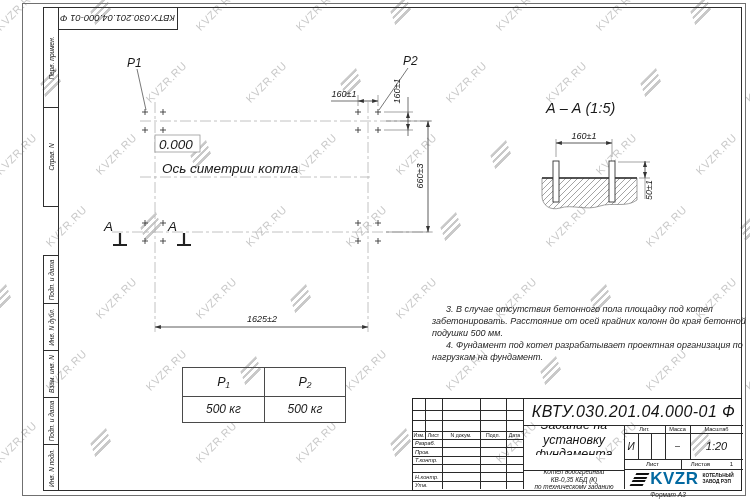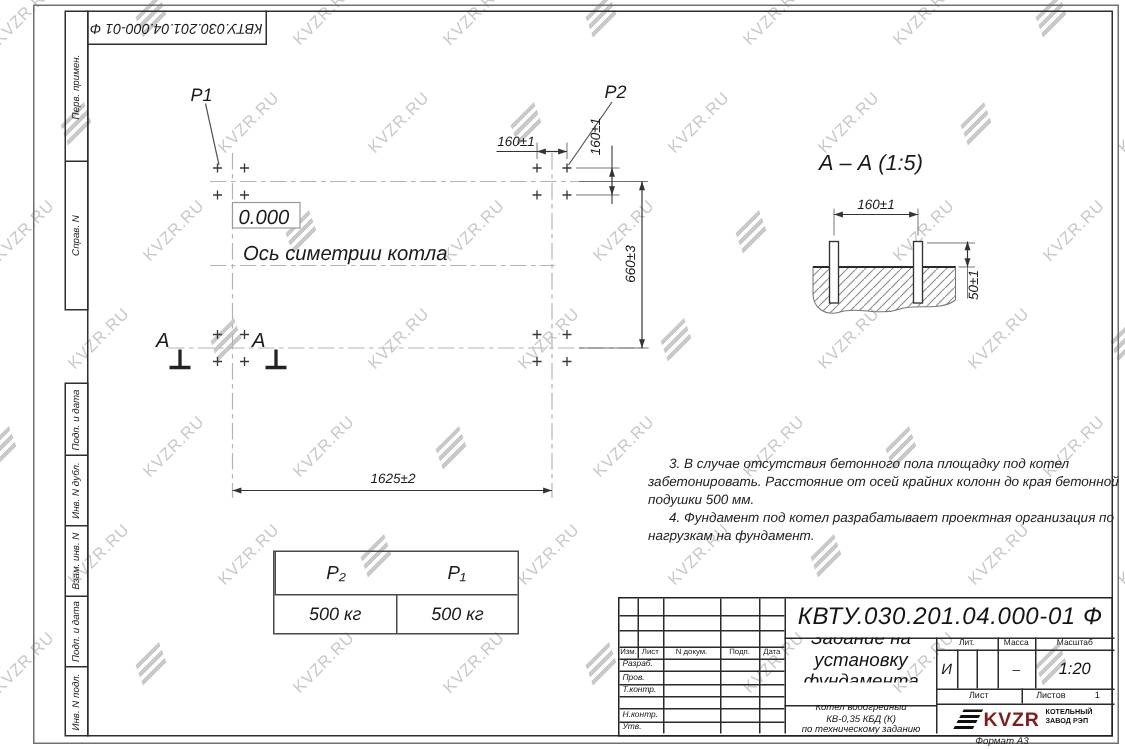--- a/index.html
+++ b/index.html
@@ -33,21 +33,21 @@
   .tb .ln{position:absolute;background:#2a2a2a}
   .tb .cell{position:absolute;display:flex;align-items:center;justify-content:center;
             color:#141414;overflow:hidden;text-align:center}
   .tb .lbl{justify-content:flex-start;padding-left:2px}
   .pre{white-space:pre-line}
   .it{font-style:italic}
   .fmt{left:608px;top:490px;width:120px;height:9px;display:flex;align-items:center;
        justify-content:center;font-size:6.5px;font-style:italic;z-index:3}
   .logo-glyph{width:13px;height:13px;flex:0 0 auto;transform:skewX(-28deg);
               background:repeating-linear-gradient(180deg,#101010 0 2px,transparent 2px 3.6px)}
-  .logo-name{font-weight:bold;font-size:13px;letter-spacing:.5px;color:#7f1d1d}
+  .logo-name{font-weight:bold;font-size:17px;letter-spacing:.5px;color:#0369a1}
   .logo-desc{font-size:4.8px;font-weight:bold;line-height:1.3;text-align:left;color:#0d0d0d}
 </style>
 </head>
 <body>
 
 <div id="wm-layer">
     <span class="wm-text" style="left: -10px; top: 4px;">KVZR.RU</span>
     <div class="wm-glyph" style="left: 90px; top: 4px;"></div>
     <span class="wm-text" style="left: 190px; top: 4px;">KVZR.RU</span>
     <span class="wm-text" style="left: 290px; top: 4px;">KVZR.RU</span>
@@ -185,22 +185,22 @@
     <text x="652" y="190" text-anchor="middle" font-size="9" transform="rotate(-90 652 190)">50±1</text>
   </g>
 </svg>
 
 <div class="abs notes">
   <p class="note">3. В случае отсутствия бетонного пола площадку под котел забетонировать. Расстояние от осей крайних колонн до края бетонной подушки 500 мм.</p>
   <p class="note">4. Фундамент под котел разрабатывает проектная организация по нагрузкам на фундамент.</p>
 </div>
 
 <div class="abs ltab">
+  <div class="lt-h">P₁</div>
   <div class="lt-h bl">P₂</div>
-  <div class="lt-h">P₁</div>
   <div class="lt-v bt">500 кг</div>
   <div class="lt-v bl bt">500 кг</div>
 </div>
 
 <div class="abs tb">
 
   <div class="ln" style="left:110px;top:0;width:1px;height:90px"></div>
   <div class="ln" style="left:211px;top:26px;width:1px;height:64px"></div>
   <div class="ln" style="left:12px;top:0;width:1px;height:40px"></div>
   <div class="ln" style="left:29px;top:0;width:1px;height:90px"></div>

